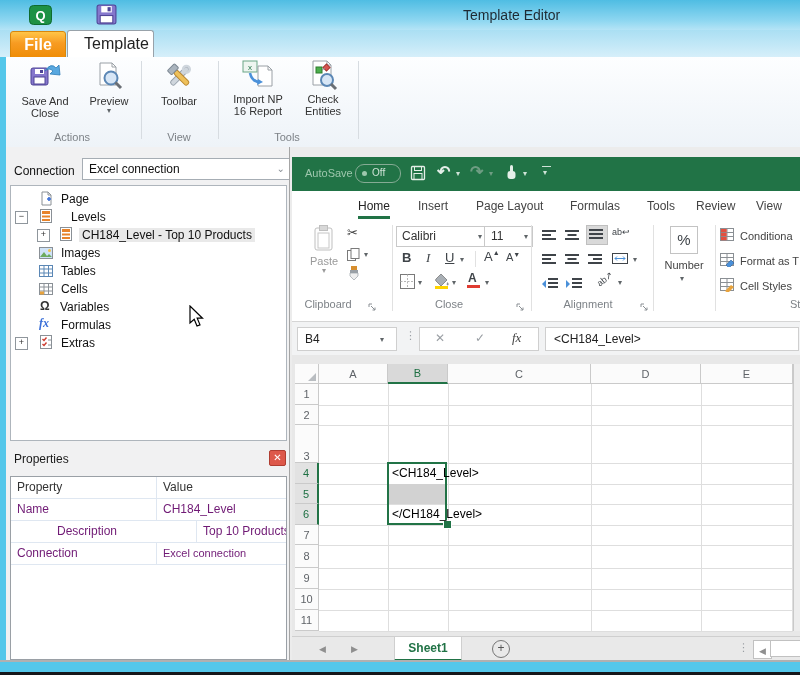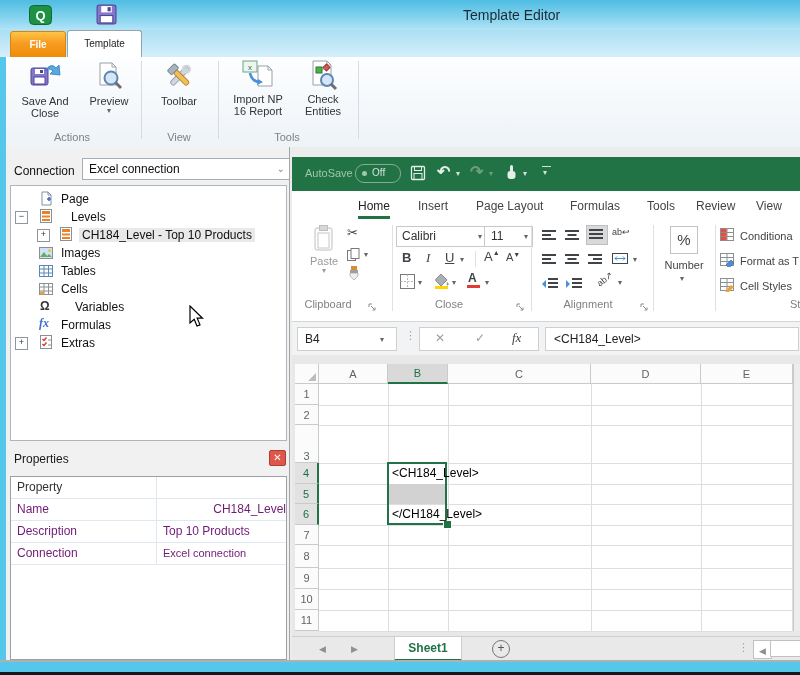--- a/index.html
+++ b/index.html
@@ -5,21 +5,21 @@
   html,body{margin:0;padding:0;background:#dfeaf0;}
   #app{position:relative;width:800px;height:675px;overflow:hidden;background:#fff;
        font-family:"Liberation Sans",sans-serif;-webkit-font-smoothing:antialiased;}
   .abs{position:absolute;}
   .txt{white-space:nowrap;}
   
   .titlebar{left:0;top:0;width:800px;height:30px;background:linear-gradient(180deg,#4fbde3,#8fd7f1 70%,#b5e4f6);}
   .tabrow{left:0;top:30px;width:800px;height:27px;background:linear-gradient(180deg,#aadff3,#d6effa);}
   .ribbon{left:0;top:57px;width:800px;height:90px;background:linear-gradient(180deg,#fdfeff,#eef3f8);border-bottom:1px solid #c6ccd2;}
   .cyan-strip{background:#54c7ea;}
-  .apptab{font-size:10px;text-align:center;line-height:26px;border-radius:3px 3px 0 0;}
+  .apptab{font-size:16px;text-align:center;line-height:26px;border-radius:3px 3px 0 0;}
   .file-tab{background:linear-gradient(180deg,#ffc547,#f79b22 45%,#ef8d07);color:#fff;border:1px solid #d8860b;font-weight:bold;}
   .template-tab{background:#fff;color:#222;border:1px solid #98a2aa;border-bottom:none;}
   .rbtn{display:flex;flex-direction:column;align-items:center;font-size:11px;line-height:12px;color:#333;text-align:center;}
   .grp-lbl{font-size:11px;color:#7d8287;text-align:center;}
   .sep-v{width:1px;background:#d7dce1;}
   .chev{font-size:8px;color:#5f6568;line-height:8px;}
   
   .left-panel{left:6px;top:147px;width:283px;height:515px;background:#f1f1f2;}
   .combo{background:#fff;border:1px solid #a6adb4;font-size:12px;color:#111;}
   .tree-box{background:#fff;border:1px solid #aeb5bc;}
@@ -70,21 +70,21 @@
           <rect x="5" y="2" width="10" height="6" fill="#fff"></rect>
           <rect x="11" y="3" width="3" height="4" fill="#4f4496"></rect>
           <rect x="4" y="11" width="12" height="7" fill="#fff" stroke="#4f4496"></rect>
         </svg>
     </span>
     <span class="abs txt" style="left:463px;top:7px;font-size:14px;color:#1e2a33;">Template Editor</span>
   </div>
 
   <div class="abs tabrow">
     <div class="abs apptab file-tab" style="left:10px;top:1px;width:54px;height:25px;">File</div>
-    <div class="abs apptab template-tab" style="left:67px;top:0px;width:73px;height:27px;">Template</div>
+    <div class="abs apptab template-tab" style="left:67px;top:0px;width:73px;height:27px;padding-left:12px;">Template</div>
   </div>
 
   <div class="abs ribbon">
 
     <div class="abs rbtn" style="left:12px;top:2px;width:66px;height:72px;">
       <span style="height:34px;padding-top:2px;">
         <svg width="32" height="30">
             <rect x="2" y="7" width="17" height="17" rx="2" fill="#8577cc" stroke="#4f4496"></rect>
             <rect x="6" y="8" width="9" height="5" fill="#fff"></rect>
             <rect x="11" y="9" width="3" height="3" fill="#4f4496"></rect>
@@ -239,21 +239,21 @@
               <rect x="0.5" y="0.5" width="13" height="11" fill="#fff" stroke="#8a9096"></rect>
               <path d="M0.5 4 h13 M0.5 8 h13 M5 0.5 v11 M9.5 0.5 v11" stroke="#8a9096"></path>
               <rect x="1" y="8.5" width="4" height="3" fill="#e8a33d"></rect>
             </svg>
         </span>
         <span class="abs tree-lbl txt" style="left:50px;top:2px;">Cells</span>
       </div>
 
       <div class="abs" style="left:0;top:112px;width:270px;height:18px;">
         <span class="abs" style="left:29px;top:1px;font-size:12px;font-weight:bold;color:#333;">Ω</span>
-        <span class="abs tree-lbl txt" style="left:64px;top:2px;">Variables</span>
+        <span class="abs tree-lbl txt" style="left:49px;top:2px;">Variables</span>
       </div>
 
       <div class="abs" style="left:0;top:130px;width:270px;height:18px;">
         <span class="abs" style="left:28px;top:0px;font-size:12px;font-style:italic;font-weight:bold;color:#3a6fd8;font-family:'Liberation Serif',serif;">fx</span>
         <span class="abs tree-lbl txt" style="left:50px;top:2px;">Formulas</span>
       </div>
 
       <div class="abs" style="left:0;top:148px;width:270px;height:18px;">
         <span class="abs exp" style="left:4px;top:3px;">+</span>
         <span class="abs" style="left:28px;top:1px;">
@@ -271,29 +271,29 @@
     <span class="abs" style="left:183px;top:158px;z-index:50;">
       <svg width="15" height="22">
           <path d="M1 1 L1 18 L5.2 14.2 L8 21 L11 19.8 L8.2 13.2 L13.5 13.2 Z" fill="#fff" stroke="#000" stroke-width="1.2"></path>
         </svg>
     </span>
 
     <span class="abs props-title txt" style="left:8px;top:305px;">Properties</span>
     <span class="abs" style="left:263px;top:303px;width:15px;height:14px;background:#dd584a;border:1px solid #b03d31;border-radius:2px;color:#fff;font-size:10px;line-height:14px;text-align:center;">✕</span>
 
     <div class="abs ptable" style="left:4px;top:329px;width:275px;height:182px;">
-      <div class="prow" style="height:21px;display:flex;flex-direction:column;">
+      <div class="prow" style="height:21px;display:flex;">
         <div class="pcell" style="width:139px;border-right:1px solid #dfe7f1;color:#333;">Property</div>
         <div class="pcell" style="flex:1;color:#333;">Value</div>
       </div>
       <div class="prow" style="height:21px;display:flex;">
         <div class="pcell" style="width:139px;border-right:1px solid #dfe7f1;">Name</div>
-        <div class="pcell" style="flex:1;text-align:right;">CH184_Level</div>
-      </div>
-      <div class="prow" style="height:21px;display:flex;">
+        <div class="pcell" style="flex:1;">CH184_Level</div>
+      </div>
+      <div class="prow" style="height:21px;display:flex;padding-left:40px;">
         <div class="pcell" style="width:139px;border-right:1px solid #dfe7f1;">Description</div>
         <div class="pcell" style="flex:1;">Top 10 Products</div>
       </div>
       <div class="prow" style="height:21px;display:flex;">
         <div class="pcell" style="width:139px;border-right:1px solid #dfe7f1;">Connection</div>
         <div class="pcell" style="flex:1;font-size:11px;">Excel connection</div>
       </div>
     </div>
   </div>
 

